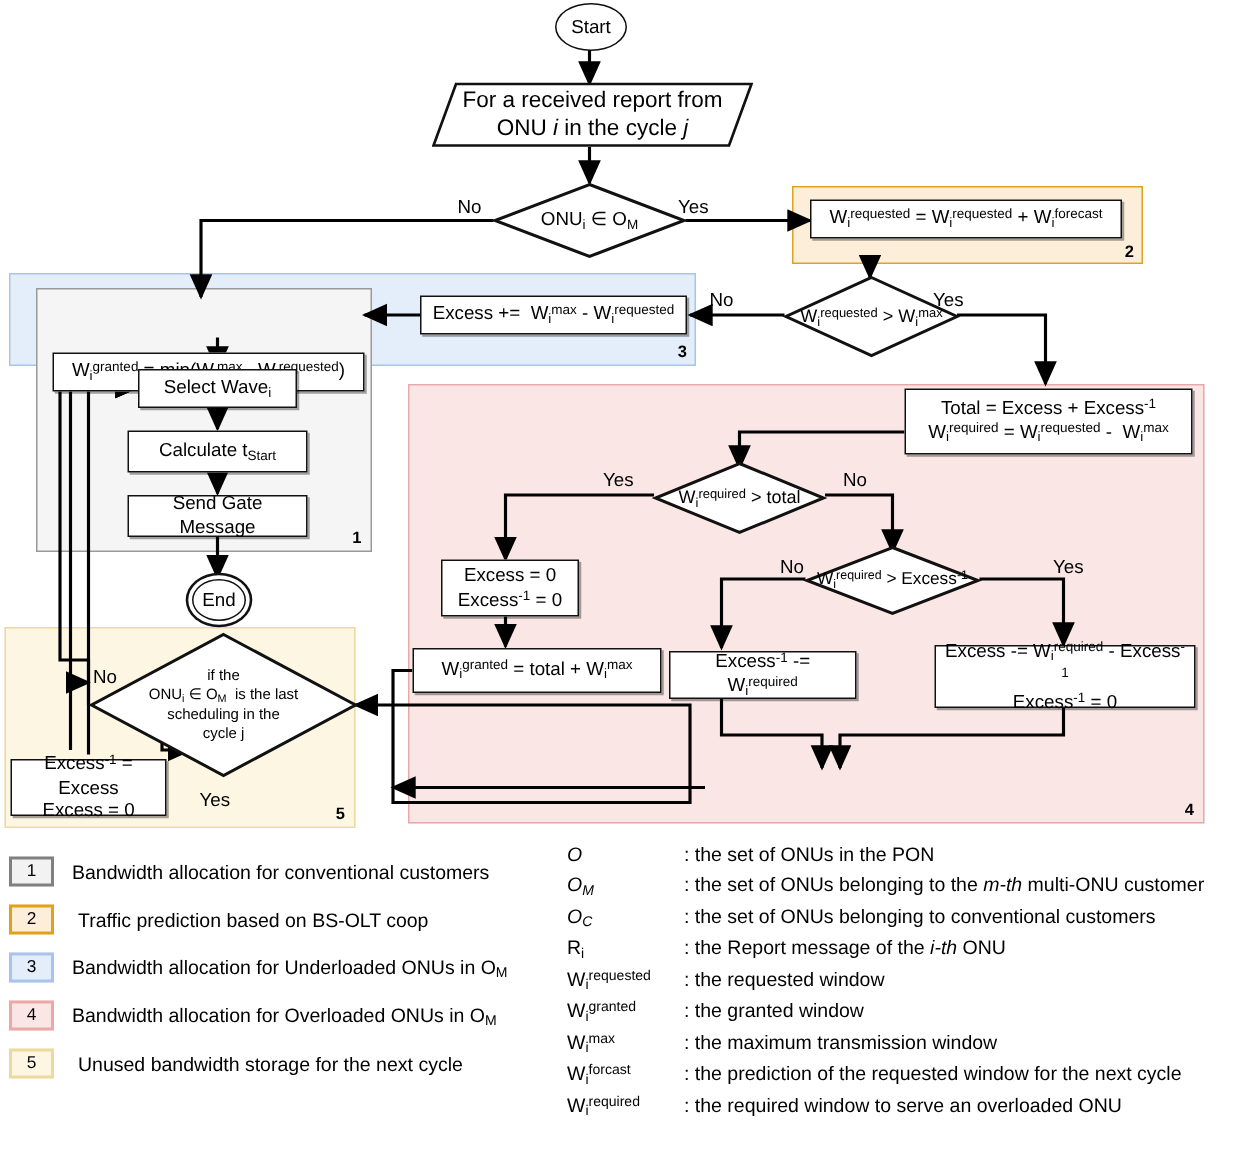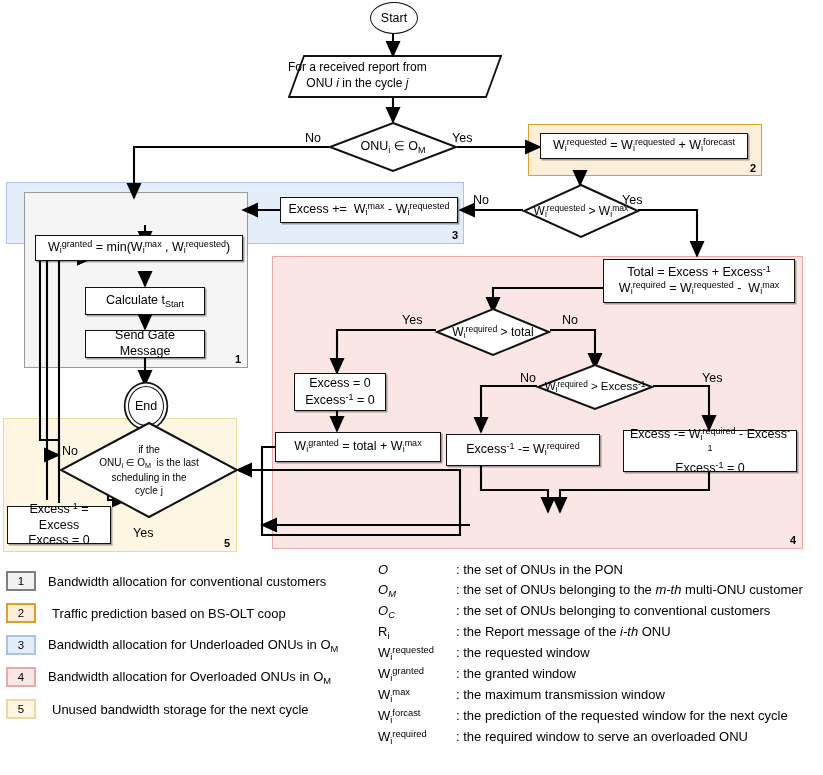--- a/index.html
+++ b/index.html
@@ -21,22 +21,22 @@
 
   .diamond{position:absolute;}
   .diamond svg{position:absolute;left:0;top:0;overflow:visible;}
   .diamond .dtext{position:absolute;left:0;top:0;width:100%;height:100%;
        display:flex;align-items:center;justify-content:center;text-align:center;
        font-size:12.5px;line-height:1.22;pointer-events:none;}
 
   .para{position:absolute;}
   .para svg{position:absolute;left:0;top:0;}
   .para .ptext{position:absolute;left:0;top:0;width:100%;height:100%;
-       display:flex;align-items:center;justify-content:flex-start;text-align:center;
-       font-size:12px;line-height:1.3;}
+       display:flex;align-items:center;justify-content:center;text-align:center;
+       font-size:15px;line-height:1.3;}
 
   .lbl{position:absolute;font-size:12.5px;background:transparent;white-space:nowrap;}
 
   #wires{position:absolute;left:0;top:0;width:823px;height:775px;pointer-events:none;}
 
   sub{font-size:0.72em;vertical-align:-0.28em;}
   sup{font-size:0.72em;vertical-align:0.42em;}
   i{font-style:italic;}
 
   
@@ -194,30 +194,33 @@
   <span class="lbl" style="left:622px;top:193px;">Yes</span>
 
   <div class="node" style="left:280px;top:197px;width:178px;height:26px;">
     <span>Excess +=&nbsp; W<sub>i</sub><sup>max</sup> - W<sub>i</sub><sup>requested</sup></span>
   </div>
 
   <div class="node" style="left:35px;top:199px;width:208px;height:26px;margin-top:36px;">
     <span>W<sub>i</sub><sup>granted</sup> = min(W<sub>i</sub><sup>max</sup> , W<sub>i</sub><sup>requested</sup>)</span>
   </div>
 
+  <div class="node" style="left:92px;top:246px;width:106px;height:26px;">
+    <span>Select Wave<sub>i</sub></span>
+  </div>
 
   <div class="node" style="left:85px;top:287px;width:120px;height:28px;">
     <span>Calculate t<sub>Start</sub></span>
   </div>
 
   <div class="node" style="left:85px;top:330px;width:120px;height:28px;">
     <span>Send Gate Message</span>
   </div>
 
-  <div class="terminal dbl" style="left:128px;top:386px;width:36px;height:40px;">
+  <div class="terminal dbl" style="left:128px;top:386px;width:36px;height:28px;">
     <span>End</span>
   </div>
 
   <div class="node" style="left:603px;top:259px;width:192px;height:44px;flex-direction:column;">
     <span>Total = Excess + Excess<sup>-1</sup></span>
     <span>W<sub>i</sub><sup>required</sup> = W<sub>i</sub><sup>requested</sup> -&nbsp; W<sub>i</sub><sup>max</sup></span>
   </div>
 
   <div class="diamond" style="left:436px;top:308px;width:114px;height:48px;">
     <svg width="114" height="48" viewBox="0 0 114 48">
@@ -243,21 +246,21 @@
 
   <div class="node" style="left:294px;top:373px;width:92px;height:38px;flex-direction:column;">
     <span>Excess = 0</span>
     <span>Excess<sup>-1</sup> = 0</span>
   </div>
 
   <div class="node" style="left:275px;top:432px;width:166px;height:30px;">
     <span>W<sub>i</sub><sup>granted</sup> = total + W<sub>i</sub><sup>max</sup></span>
   </div>
 
-  <div class="node" style="left:446px;top:434px;width:154px;height:32px;">
+  <div class="node" style="left:446px;top:434px;width:125px;height:32px;">
     <span>Excess<sup>-1</sup> -= W<sub>i</sub><sup>required</sup></span>
   </div>
 
   <div class="node" style="left:623px;top:430px;width:174px;height:42px;flex-direction:column;">
     <span>Excess -= W<sub>i</sub><sup>required</sup> - Excess<sup>-1</sup></span>
     <span>Excess<sup>-1</sup> = 0</span>
   </div>
 
 
   <div class="diamond" style="left:60px;top:422px;width:178px;height:96px;">

